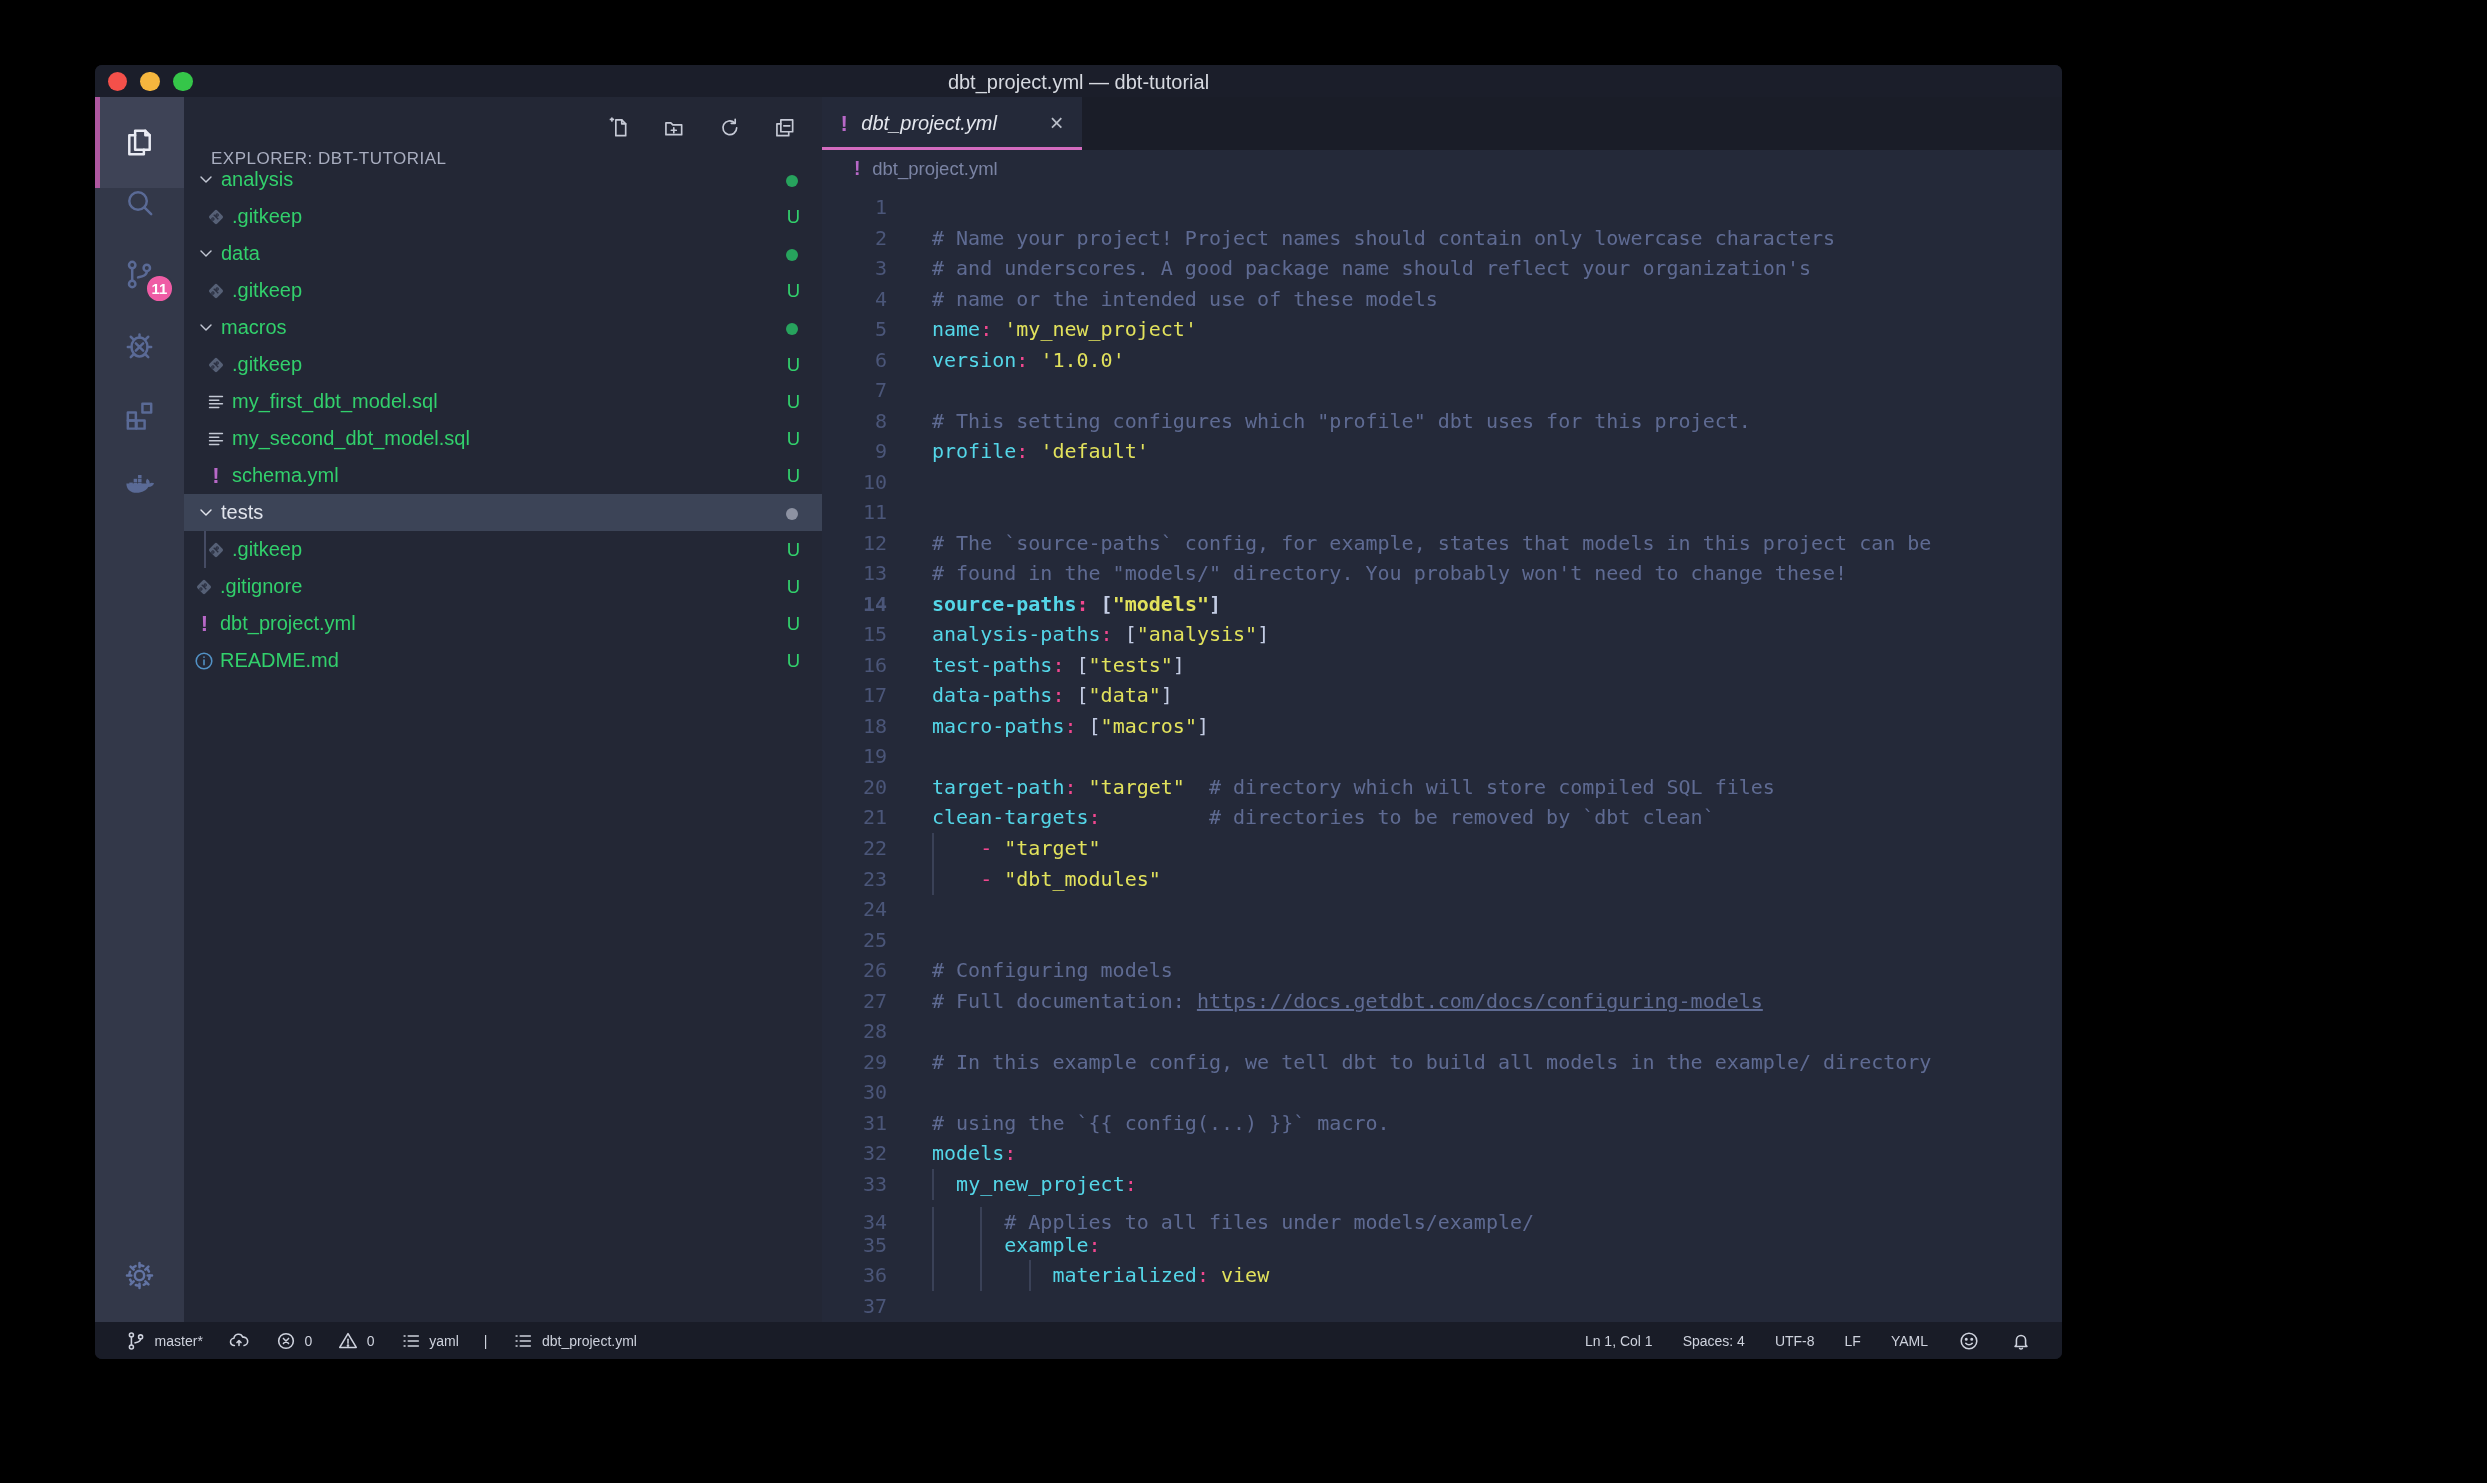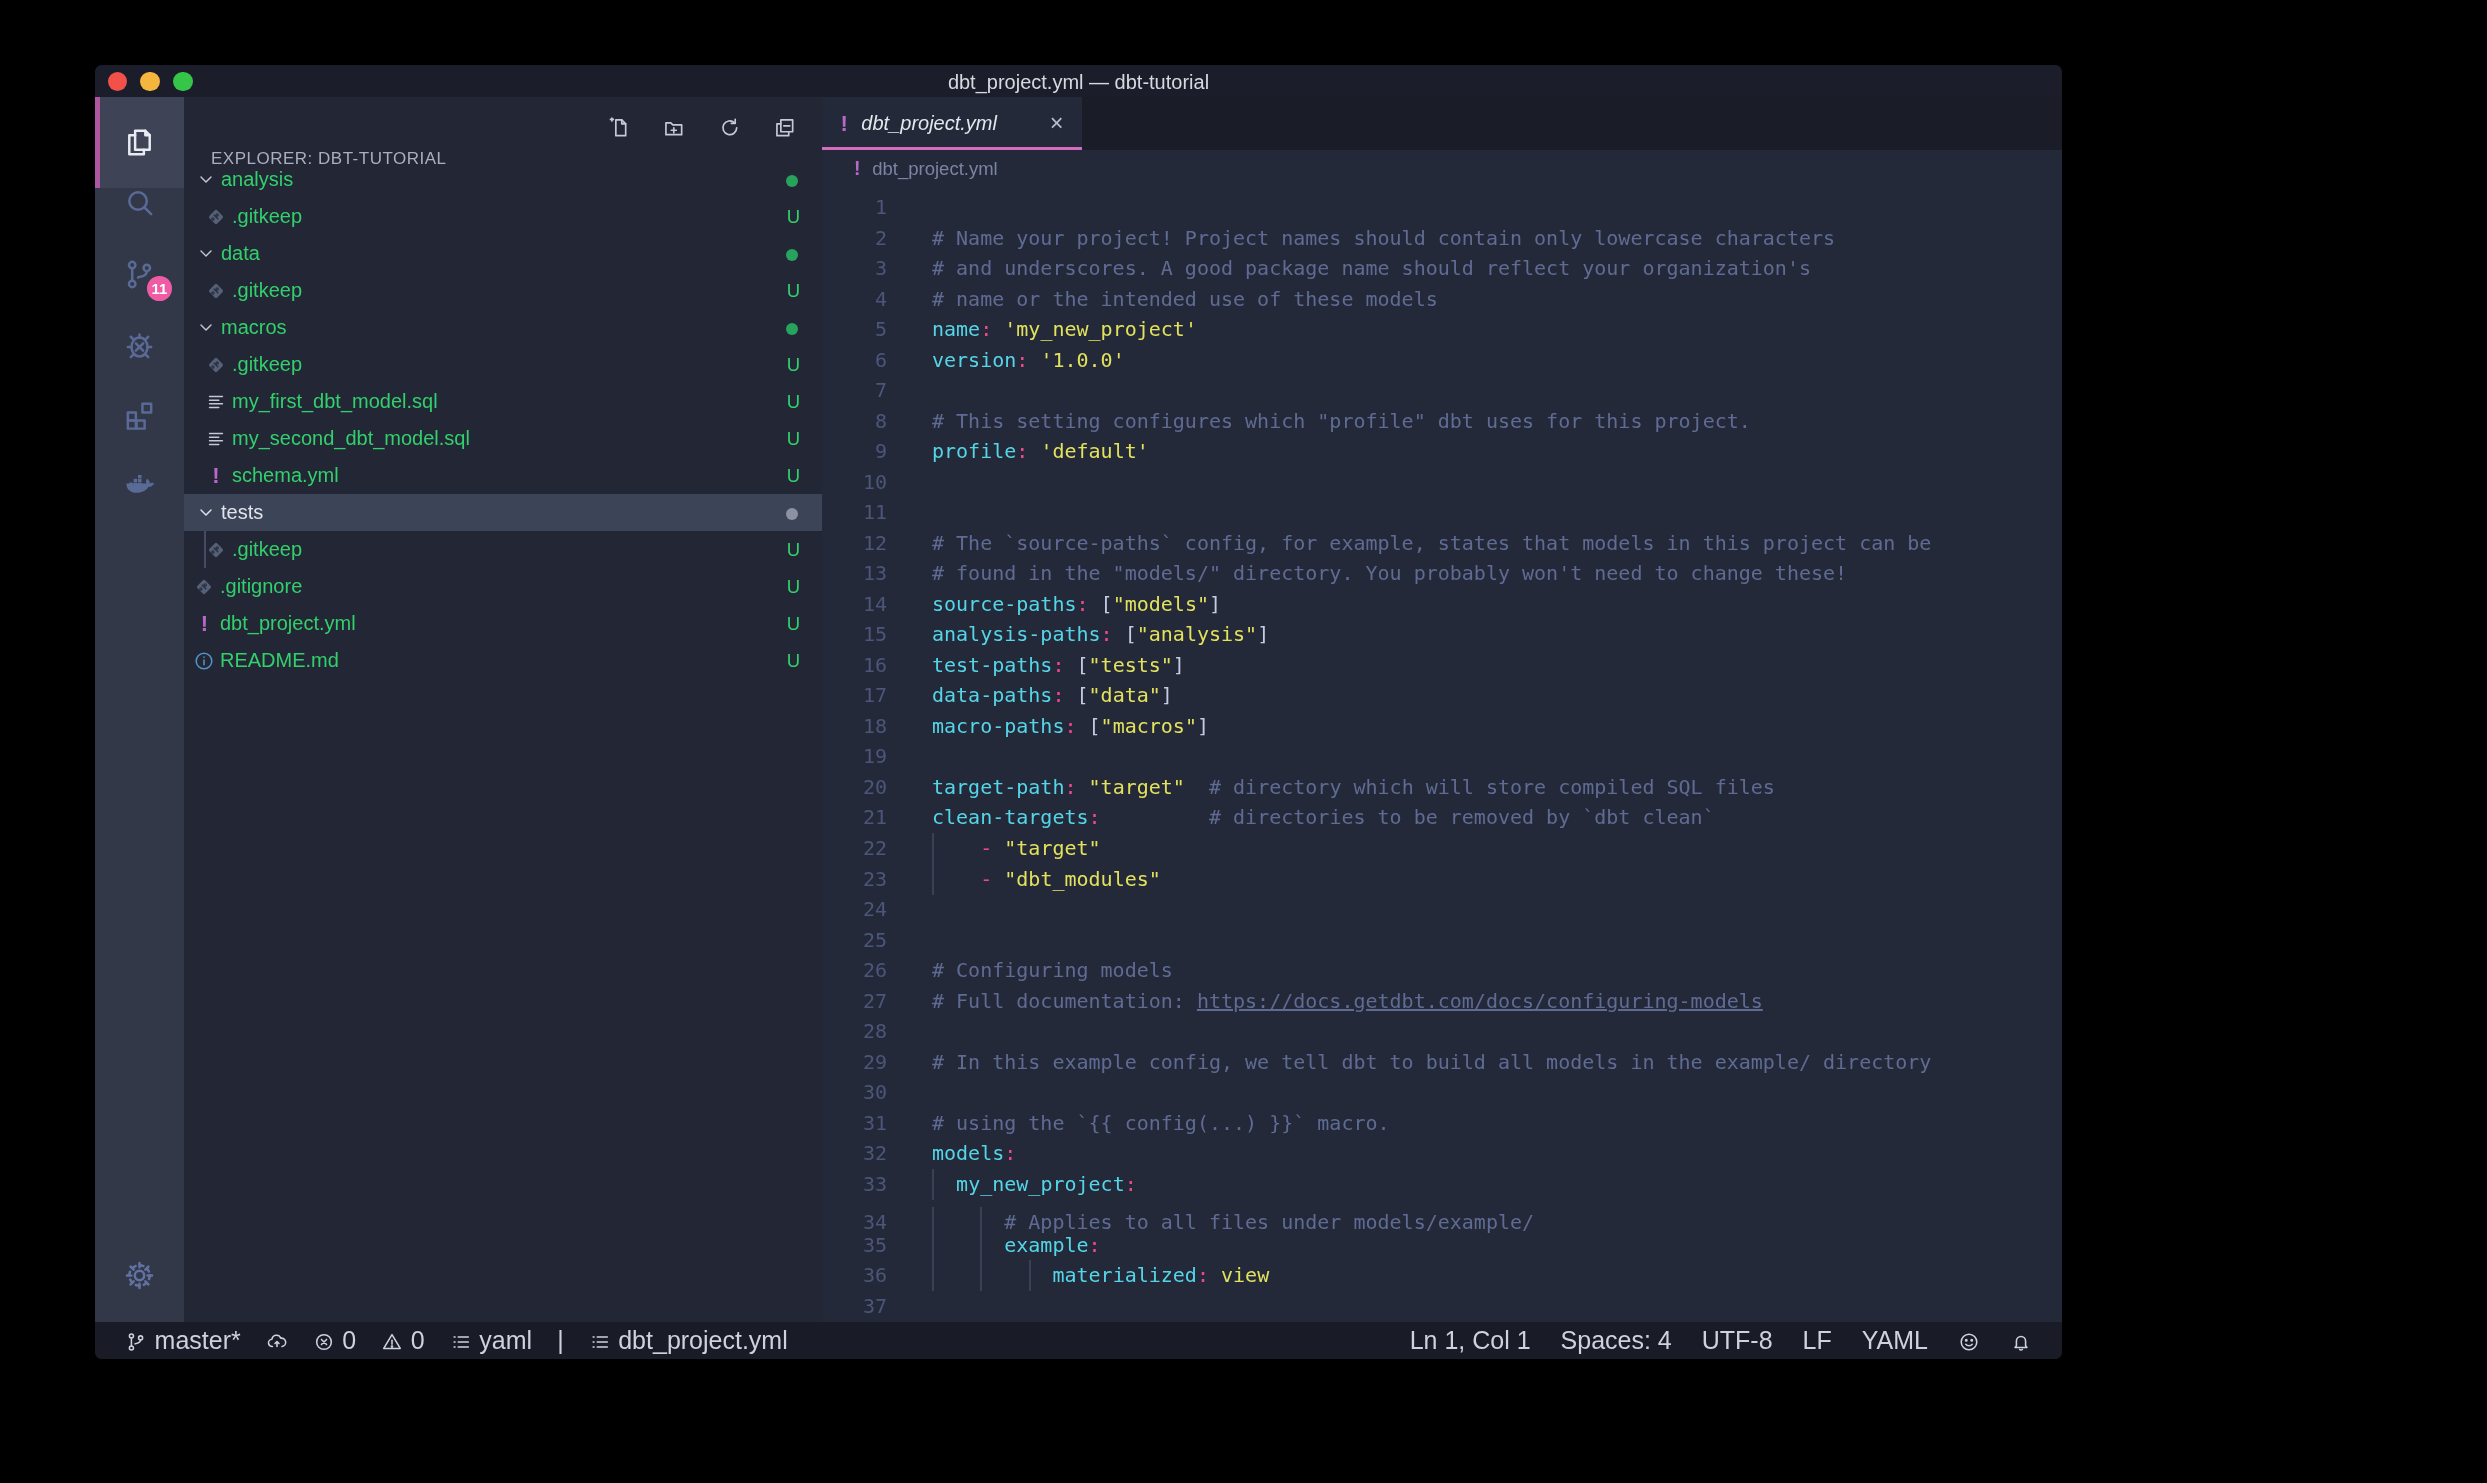--- a/index.html
+++ b/index.html
@@ -64,21 +64,21 @@
   .iguide{position:absolute;top:0;bottom:0;width:1.7px;background:#3a4157;}
   .tk-c{color:#5f6b93}.tk-k{color:#54d6e8}.tk-p{color:#f1478f}.tk-s{color:#e2e25c}
   .tk-b{color:#c3cce4}.tk-t{color:#c3cce4}
   .tk-l{color:#5f6b93;text-decoration:underline;}
   .minimap{position:absolute;left:1366px;top:94px;width:194px;height:506px;}
   .mm-bar{position:absolute;height:2.7px;border-radius:0.8px;opacity:.9;}
   .vscroll{position:absolute;right:0.8px;top:55px;width:12.6px;height:228px;background:#3e4354;}
   
   .statusbar{position:absolute;left:0;bottom:0;width:100%;height:37px;background:#191c27;display:flex;
              align-items:center;justify-content:space-between;padding:0 30px;box-sizing:border-box;
-             color:#ced2dd;font-size:25px;gap:41px;}
+             color:#ced2dd;font-size:14px;gap:41px;}
   .sb-left,.sb-right{display:flex;align-items:center;}
   .sb-left{gap:25px;}.sb-right{gap:30px;}
   .st-item{display:flex;align-items:center;gap:7.6px;white-space:nowrap;}
   .st-item svg{width:22px;height:22px;}
 </style>
 </head>
 <body>
 
 <div class="screen">
   <div class="window">
@@ -338,21 +338,21 @@
               <div class="cline" style="top: 97px;"><div class="cl-num">4</div><div class="cl-txt"><span class="tk-c"># name or the intended use of these models</span></div></div>
               <div class="cline" style="top: 127px;"><div class="cl-num">5</div><div class="cl-txt"><span class="tk-k">name</span><span class="tk-p">:</span><span class="tk-t"> </span><span class="tk-s">'my_new_project'</span></div></div>
               <div class="cline" style="top: 158px;"><div class="cl-num">6</div><div class="cl-txt"><span class="tk-k">version</span><span class="tk-p">:</span><span class="tk-t"> </span><span class="tk-s">'1.0.0'</span></div></div>
               <div class="cline" style="top: 188px;"><div class="cl-num">7</div><div class="cl-txt"></div></div>
               <div class="cline" style="top: 219px;"><div class="cl-num">8</div><div class="cl-txt"><span class="tk-c"># This setting configures which "profile" dbt uses for this project.</span></div></div>
               <div class="cline" style="top: 249px;"><div class="cl-num">9</div><div class="cl-txt"><span class="tk-k">profile</span><span class="tk-p">:</span><span class="tk-t"> </span><span class="tk-s">'default'</span></div></div>
               <div class="cline" style="top: 280px;"><div class="cl-num">10</div><div class="cl-txt"></div></div>
               <div class="cline" style="top: 310px;"><div class="cl-num">11</div></div>
               <div class="cline" style="top: 341px;"><div class="cl-num">12</div><div class="cl-txt"><span class="tk-c"># The `source-paths` config, for example, states that models in this project can be</span></div></div>
               <div class="cline" style="top: 371px;"><div class="cl-num">13</div><div class="cl-txt"><span class="tk-c"># found in the "models/" directory. You probably won't need to change these!</span></div></div>
-              <div class="cline" style="top: 402px;"><div class="cl-num">14</div><div class="cl-txt"><span class="tk-k">source-paths</span><span class="tk-p">:</span><span class="tk-t"> </span><span class="tk-b">[</span><span class="tk-s">"models"</span><span class="tk-b">]</span></div></div>
+              <div class="cline" style="top: 402px; font-weight: bold;"><div class="cl-num">14</div><div class="cl-txt"><span class="tk-k">source-paths</span><span class="tk-p">:</span><span class="tk-t"> </span><span class="tk-b">[</span><span class="tk-s">"models"</span><span class="tk-b">]</span></div></div>
               <div class="cline" style="top: 432px;"><div class="cl-num">15</div><div class="cl-txt"><span class="tk-k">analysis-paths</span><span class="tk-p">:</span><span class="tk-t"> </span><span class="tk-b">[</span><span class="tk-s">"analysis"</span><span class="tk-b">]</span></div></div>
               <div class="cline" style="top: 463px;"><div class="cl-num">16</div><div class="cl-txt"><span class="tk-k">test-paths</span><span class="tk-p">:</span><span class="tk-t"> </span><span class="tk-b">[</span><span class="tk-s">"tests"</span><span class="tk-b">]</span></div></div>
               <div class="cline" style="top: 493px;"><div class="cl-num">17</div><div class="cl-txt"><span class="tk-k">data-paths</span><span class="tk-p">:</span><span class="tk-t"> </span><span class="tk-b">[</span><span class="tk-s">"data"</span><span class="tk-b">]</span></div></div>
               <div class="cline" style="top: 524px;"><div class="cl-num">18</div><div class="cl-txt"><span class="tk-k">macro-paths</span><span class="tk-p">:</span><span class="tk-t"> </span><span class="tk-b">[</span><span class="tk-s">"macros"</span><span class="tk-b">]</span></div></div>
               <div class="cline" style="top: 554px;"><div class="cl-num">19</div><div class="cl-txt"></div></div>
               <div class="cline" style="top: 585px;"><div class="cl-num">20</div><div class="cl-txt"><span class="tk-k">target-path</span><span class="tk-p">:</span><span class="tk-t"> </span><span class="tk-s">"target"</span><span class="tk-t">  </span><span class="tk-c"># directory which will store compiled SQL files</span></div></div>
               <div class="cline" style="top: 615px;"><div class="cl-num">21</div><div class="cl-txt"><span class="tk-k">clean-targets</span><span class="tk-p">:</span><span class="tk-t">         </span><span class="tk-c"># directories to be removed by `dbt clean`</span></div></div>
               <div class="cline" style="top: 646px;"><div class="cl-num">22</div><div class="iguide" style="left: 110px;"></div><div class="cl-txt"><span class="tk-t">    </span><span class="tk-p">-</span><span class="tk-t"> </span><span class="tk-s">"target"</span></div></div>
               <div class="cline" style="top: 677px;"><div class="cl-num">23</div><div class="iguide" style="left: 110px;"></div><div class="cl-txt"><span class="tk-t">    </span><span class="tk-p">-</span><span class="tk-t"> </span><span class="tk-s">"dbt_modules"</span></div></div>
               <div class="cline" style="top: 707px;"><div class="cl-num">24</div><div class="cl-txt"></div></div>

